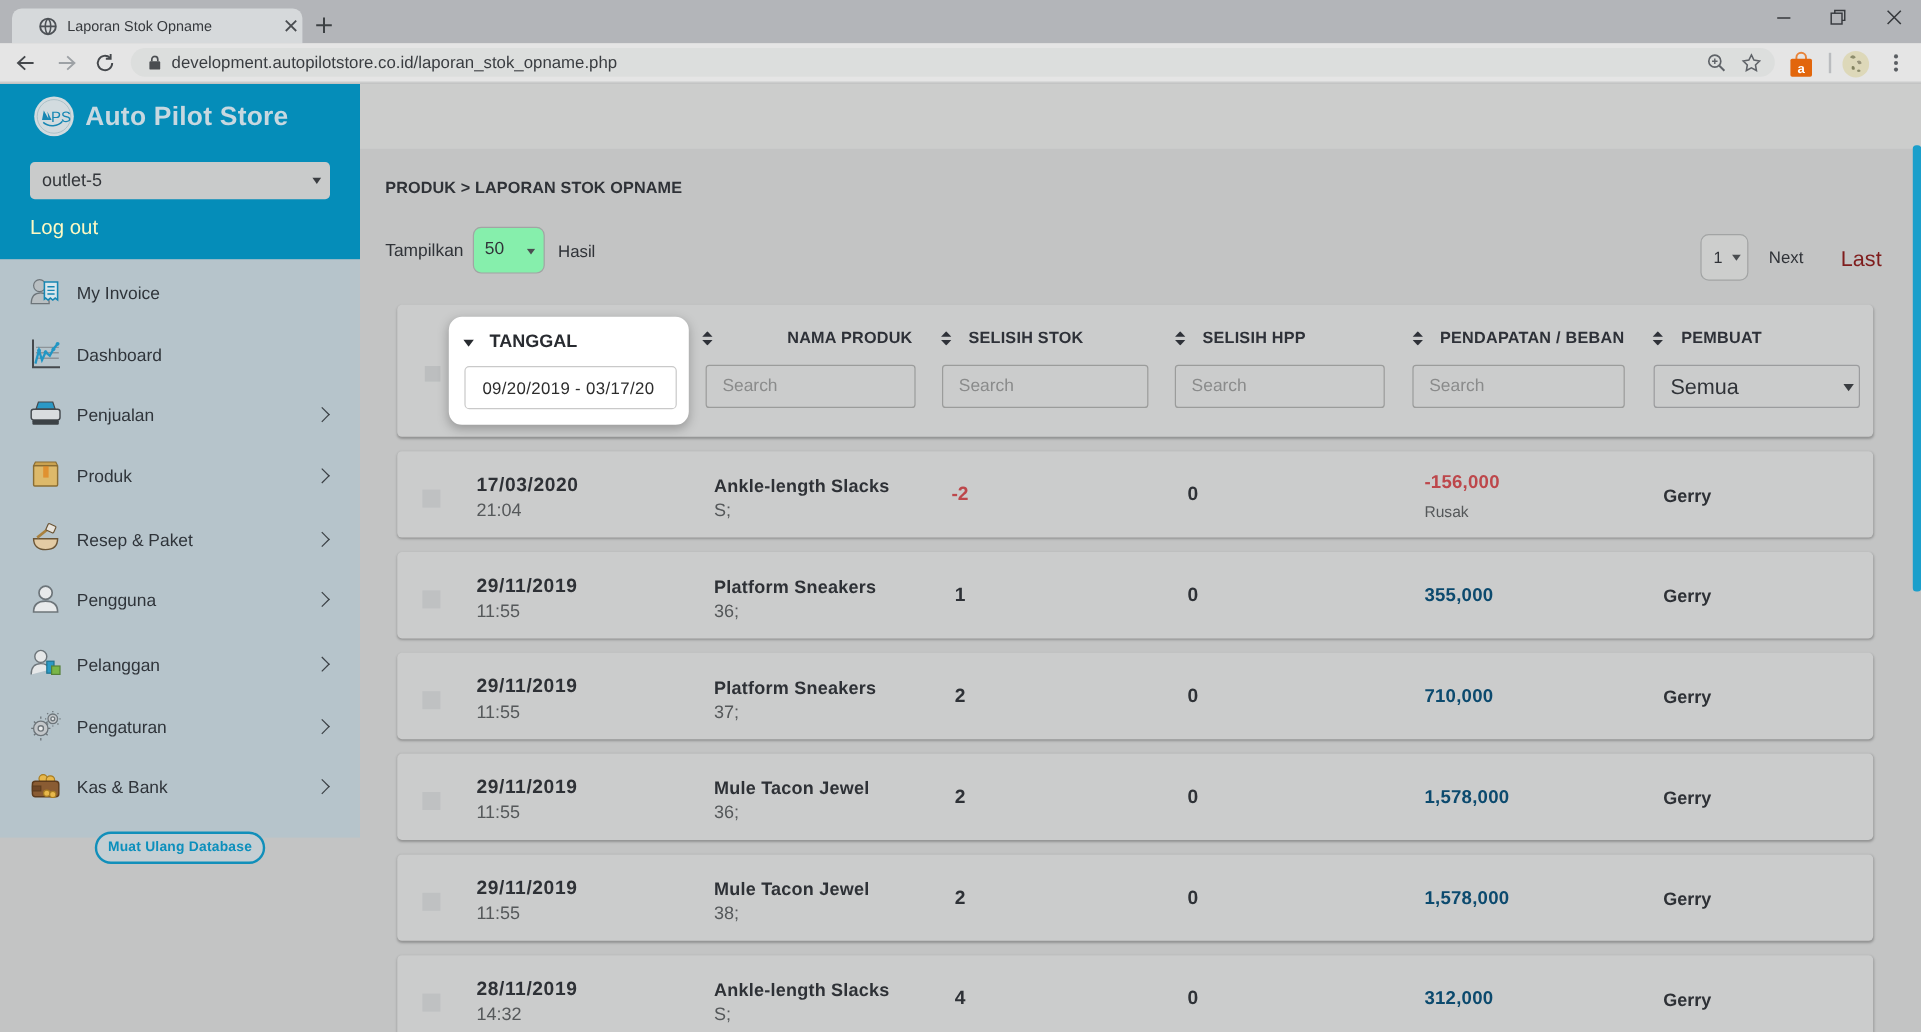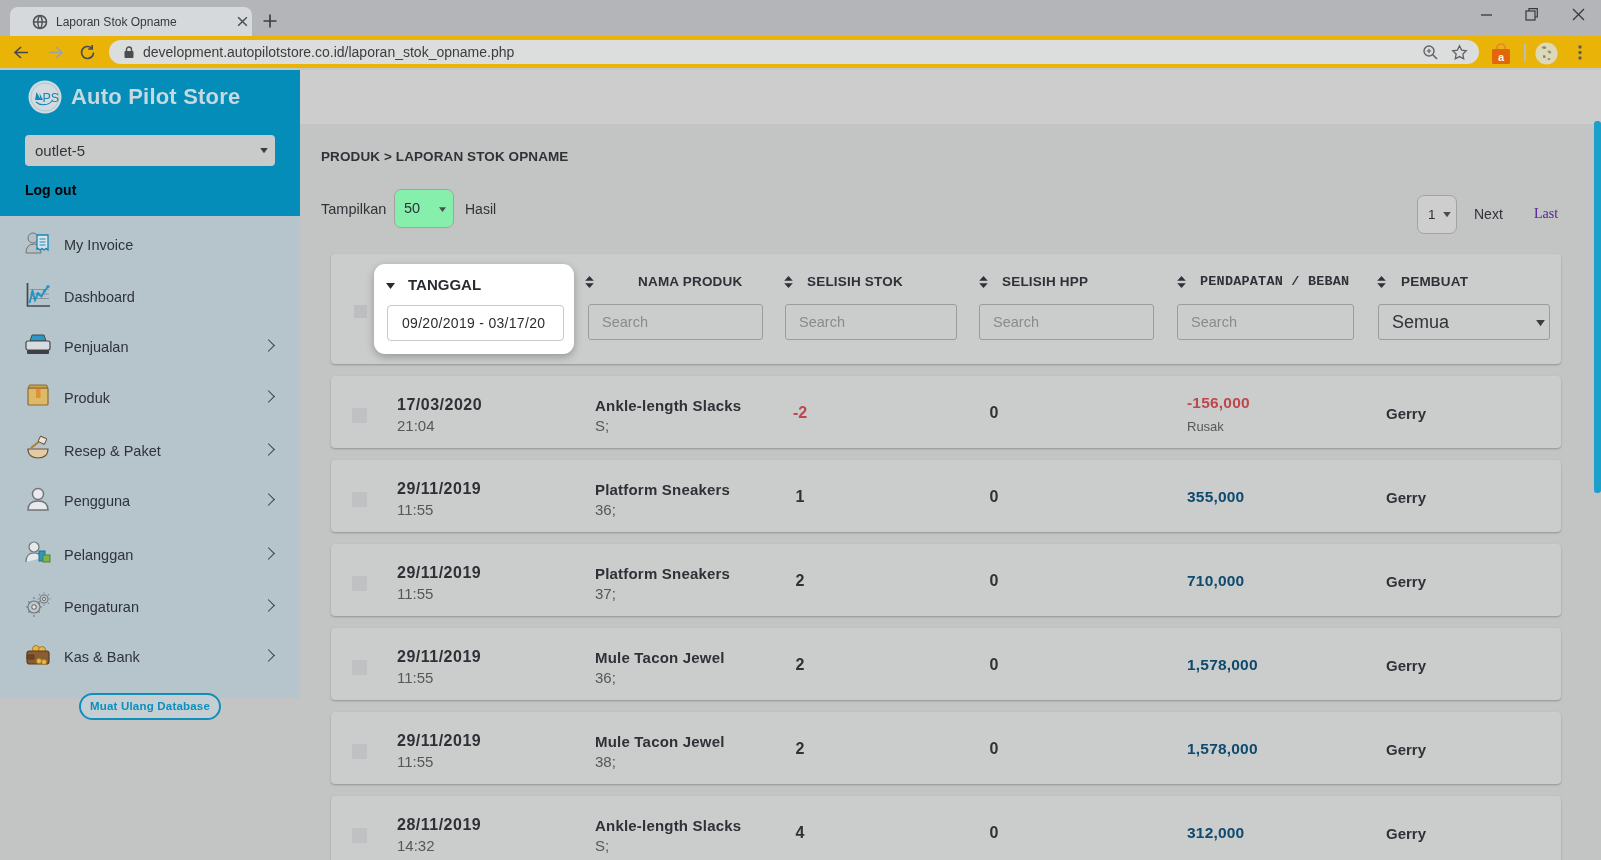--- a/index.html
+++ b/index.html
@@ -5,46 +5,46 @@
 * { margin:0; padding:0; box-sizing:border-box; }
 html,body { width:1601px; height:860px; overflow:hidden; }
 body { font-family:"Liberation Sans", sans-serif; position:relative; background:#c3c4c4; }
 .abs { position:absolute; }
 
 
 #tabstrip { left:0; top:0; width:1601px; height:36px; background:#b3b5b9; }
 #tab { left:10px; top:7px; width:242px; height:29px; background:#d6d9db; border-radius:8px 8px 0 0; }
 #tabtitle { left:46px; top:0; width:160px; height:30px; line-height:30px; font-size:12px; color:#36393d; white-space:nowrap; }
 #newtab { left:262px; top:13px; width:16px; height:16px; color:#3c4043; }
-#toolbar { left:0; top:36px; width:1601px; height:33px; background:#eab308; border-bottom:1px solid #c6c8c7; }
+#toolbar { left:0; top:36px; width:1601px; height:33px; background:#e5e5e5; border-bottom:1px solid #c6c8c7; }
 #omnibox { left:109px; top:4px; width:1370px; height:24px; background:#dcdedd; border-radius:12px; }
 #urltext { left:34px; top:0; height:24px; line-height:24px; font-size:14px; color:#3a3d41; letter-spacing:0px; }
 
 
 #sidebar { left:0; top:70px; width:300px; height:628px; background:#b6c4cb; }
 #sbhead { left:0; top:0; width:300px; height:146px; background:#058db9; }
 #sbtitle { left:71px; top:13px; height:28px; line-height:28px; font-weight:bold; font-size:22px; color:#c7d8e0; letter-spacing:0.2px; }
 #outletsel { left:25px; top:65px; width:250px; height:31px; background:#c9cbcb; border-radius:4px; }
 #outlettext { left:10px; top:0; height:31px; line-height:31px; font-size:15px; color:#33363a; }
-#logout { left:25px; top:108px; height:24px; line-height:24px; font-size:14px; color:#000000;font-weight:bold; }
+#logout { left:25px; top:108px; height:24px; line-height:24px; font-size:17px; color:#fef9c3; }
 .mitem { left:0; width:300px; height:52px; }
 .micon { left:22px; top:-1px; width:32px; height:28px; }
 .mtext { left:64px; top:0; font-size:14.5px; color:#2f343a; white-space:nowrap; }
 .chev { left:264px; width:9px; height:9px; border-top:1.6px solid #3a3f44; border-right:1.6px solid #3a3f44; transform:rotate(45deg); }
 #reloadbtn { left:79px; top:623px; width:142px; height:27px; border:2px solid #118fba; border-radius:14px; background:#c4ced3; color:#0c8fbc; font-weight:bold; font-size:11.5px; text-align:center; line-height:23px; letter-spacing:0.2px; }
 
 
 #topbar { left:300px; top:70px; width:1301px; height:54px; background:#cccdcc; }
 #crumb { left:321px; top:149px; font-weight:bold; font-size:13.5px; color:#2f3237; letter-spacing:0.1px; }
 #tampil { left:321px; top:201px; font-size:14.5px; color:#303338; }
 #sel50 { left:394px; top:189px; width:60px; height:39px; background:#86efac; border:1px solid #a2a4a4; border-radius:7px; }
 #hasil { left:465px; top:201px; font-size:14px; color:#303338; }
 #pagebox { left:1417px; top:195px; width:40px; height:39px; background:#cdcecd; border:1px solid #a2a4a4; border-radius:7px; }
 #pnext { left:1474px; top:206px; font-size:14px; color:#303338; }
-#plast { left:1534px; top:206px; font-size:14px; color:#4c1d95;font-family:Liberation Serif, serif; }
+#plast { left:1534px; top:206px; font-size:18px; color:#7f1d1d; }
 
 #hdrband { left:331px; top:254px; width:1230px; height:110px; background:#cbcccc; border-radius:4px; box-shadow:0 1px 2px rgba(0,0,0,0.25); }
 .srch { top:304px; height:36px; border:1px solid #9b9c9b; border-radius:3px; background:transparent; font-size:14.5px; color:#8a8b8b; line-height:34px; padding-left:13px; }
 .colhdr { top:275px; height:14px; line-height:14px; font-weight:bold; font-size:13.5px; color:#2e3138; letter-spacing:0.2px; white-space:nowrap; }
 .sorticon { top:276px; width:9px; height:12px; }
 #hdrcheck { left:354px; top:305px; width:13px; height:13px; background:#bcbebf; }
 
 #tgcard { left:374px; top:264px; width:200px; height:90px; background:#ffffff; border-radius:11px; box-shadow:0 3px 9px rgba(0,0,0,0.26); z-index:5; }
 #tgtitle { left:34px; top:12px; font-weight:bold; font-size:15px; color:#282b30; letter-spacing:0px; }
 #tginput { left:13px; top:41px; width:177px; height:36px; border:1px solid #c9c9c9; border-radius:4px; }
@@ -274,36 +274,36 @@
 </div>
 <div class="abs" id="pnext">Next</div>
 <div class="abs" id="plast">Last</div>
 
 <div class="abs" id="hdrband"></div>
 <div class="abs" id="hdrcheck"></div>
 <svg class="abs sorticon" style="left:585px;" viewBox="0 0 10 14">
   <path d="M0 5.5 H10 L5 0 Z" fill="#2e3138"></path>
     <path d="M0 8.5 H10 L5 14 Z" fill="#2e3138"></path>
 </svg>
-<div class="abs colhdr" style="left:598px;padding-left:40px;">NAMA PRODUK</div>
+<div class="abs colhdr" style="left:616px;padding-left:40px;">NAMA PRODUK</div>
 <svg class="abs sorticon" style="left:784px;" viewBox="0 0 10 14">
   <path d="M0 5.5 H10 L5 0 Z" fill="#2e3138"></path>
     <path d="M0 8.5 H10 L5 14 Z" fill="#2e3138"></path>
 </svg>
 <div class="abs colhdr" style="left:807px;">SELISIH STOK</div>
 <svg class="abs sorticon" style="left:979px;" viewBox="0 0 10 14">
   <path d="M0 5.5 H10 L5 0 Z" fill="#2e3138"></path>
     <path d="M0 8.5 H10 L5 14 Z" fill="#2e3138"></path>
 </svg>
 <div class="abs colhdr" style="left:1002px;">SELISIH HPP</div>
 <svg class="abs sorticon" style="left:1177px;" viewBox="0 0 10 14">
   <path d="M0 5.5 H10 L5 0 Z" fill="#2e3138"></path>
     <path d="M0 8.5 H10 L5 14 Z" fill="#2e3138"></path>
 </svg>
-<div class="abs colhdr" style="left:1200px;font-family:Liberation Mono, monospace;">PENDAPATAN / BEBAN</div>
+<div class="abs colhdr" style="left:1200px;">PENDAPATAN / BEBAN</div>
 <svg class="abs sorticon" style="left:1377px;" viewBox="0 0 10 14">
   <path d="M0 5.5 H10 L5 0 Z" fill="#2e3138"></path>
     <path d="M0 8.5 H10 L5 14 Z" fill="#2e3138"></path>
 </svg>
 <div class="abs colhdr" style="left:1401px;">PEMBUAT</div>
 <div class="abs srch" style="left:588px; width:175px;">Search</div>
 <div class="abs srch" style="left:785px; width:172px;">Search</div>
 <div class="abs srch" style="left:979px; width:175px;">Search</div>
 <div class="abs srch" style="left:1177px; width:177px;">Search</div>
 <div class="abs" style="left:1378px; top:304px; width:172px; height:36px; border:1px solid #9b9c9e; border-radius:3px;">

